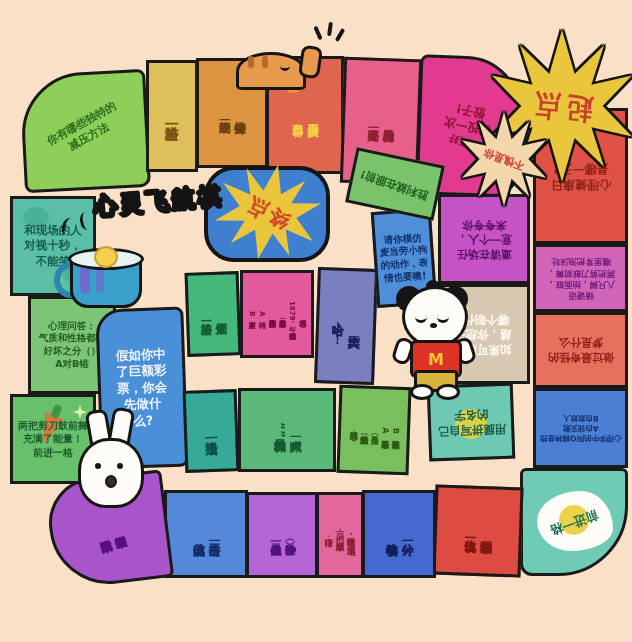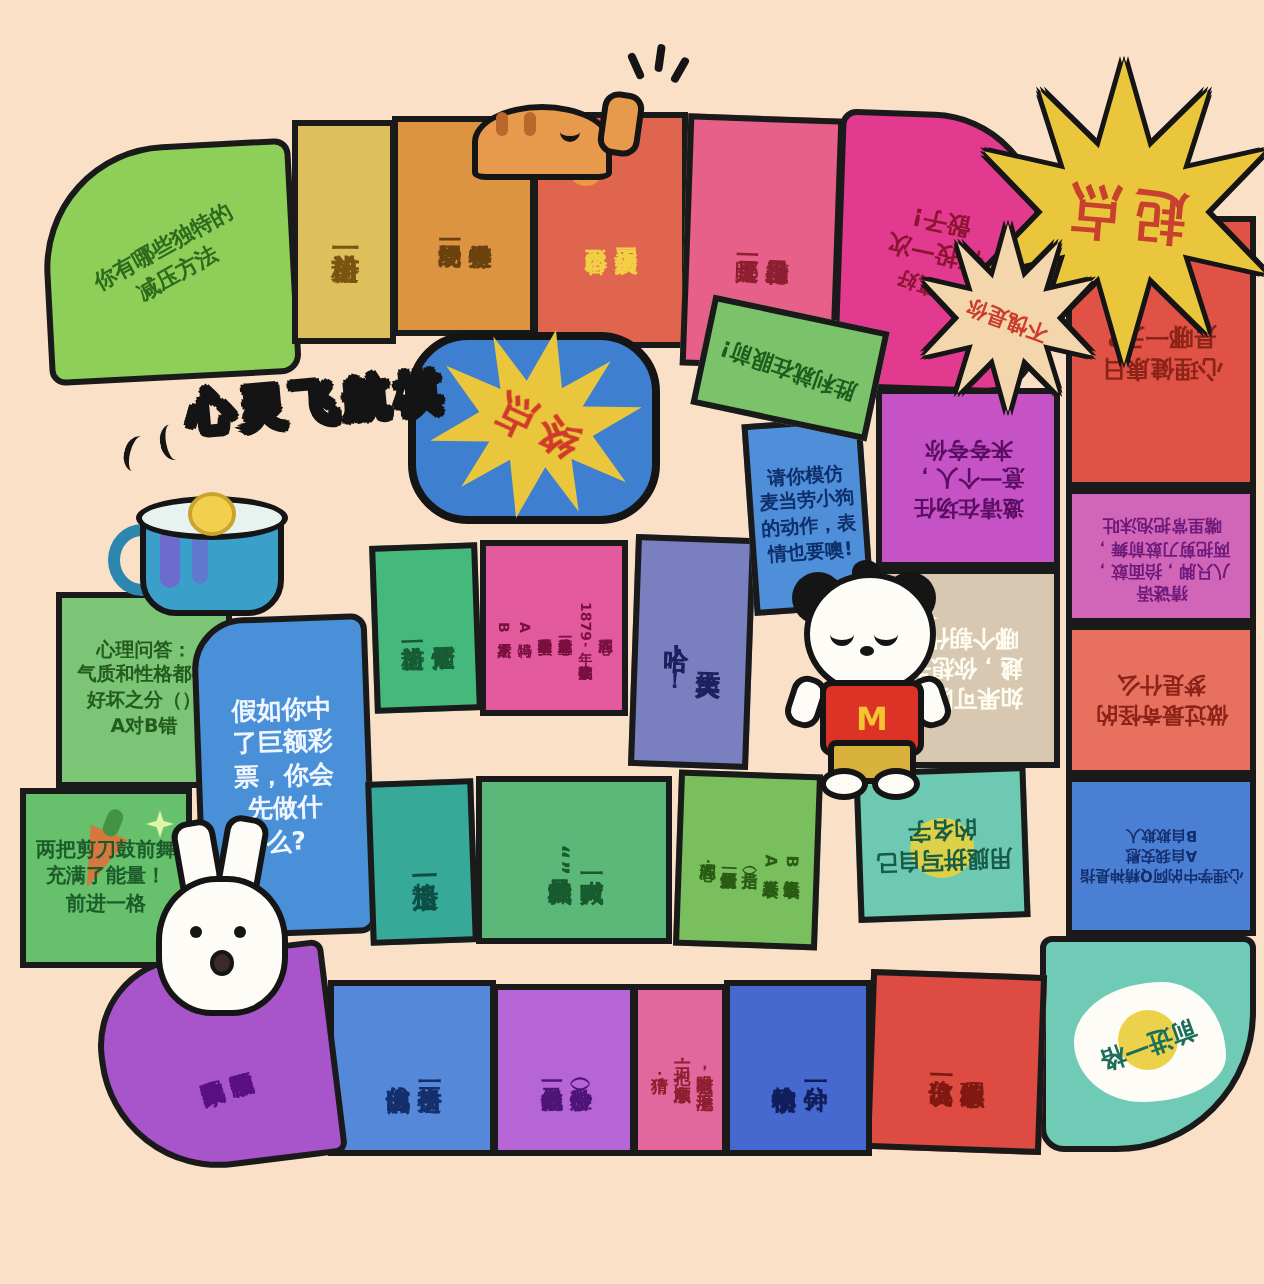--- a/index.html
+++ b/index.html
@@ -302,20 +302,27 @@
   </div>
   <div class="tile" id="t-strengths">
     <div class="txt vlr">说出你的优点
 再前进一格</div>
   </div>
   <div class="tile" id="t-nursery">
     <div class="txt vlr">给大家唱首儿歌
 要带上动作哦</div>
   </div>
 
+  <div class="tile" id="t-stare">
+    <div class="blob"></div>
+    <div class="blob2"></div>
+    <div class="txt">和现场的人
+对视十秒，
+不能笑</div>
+  </div>
   <div class="tile" id="t-quiz-temp">
     <div class="txt">心理问答：
 气质和性格都有
 好坏之分（）
 A对B错</div>
   </div>
   <div class="tile" id="t-carrot">
     <div id="carrot-shape">
       <div class="root"></div>
         <div class="leaf"></div>

